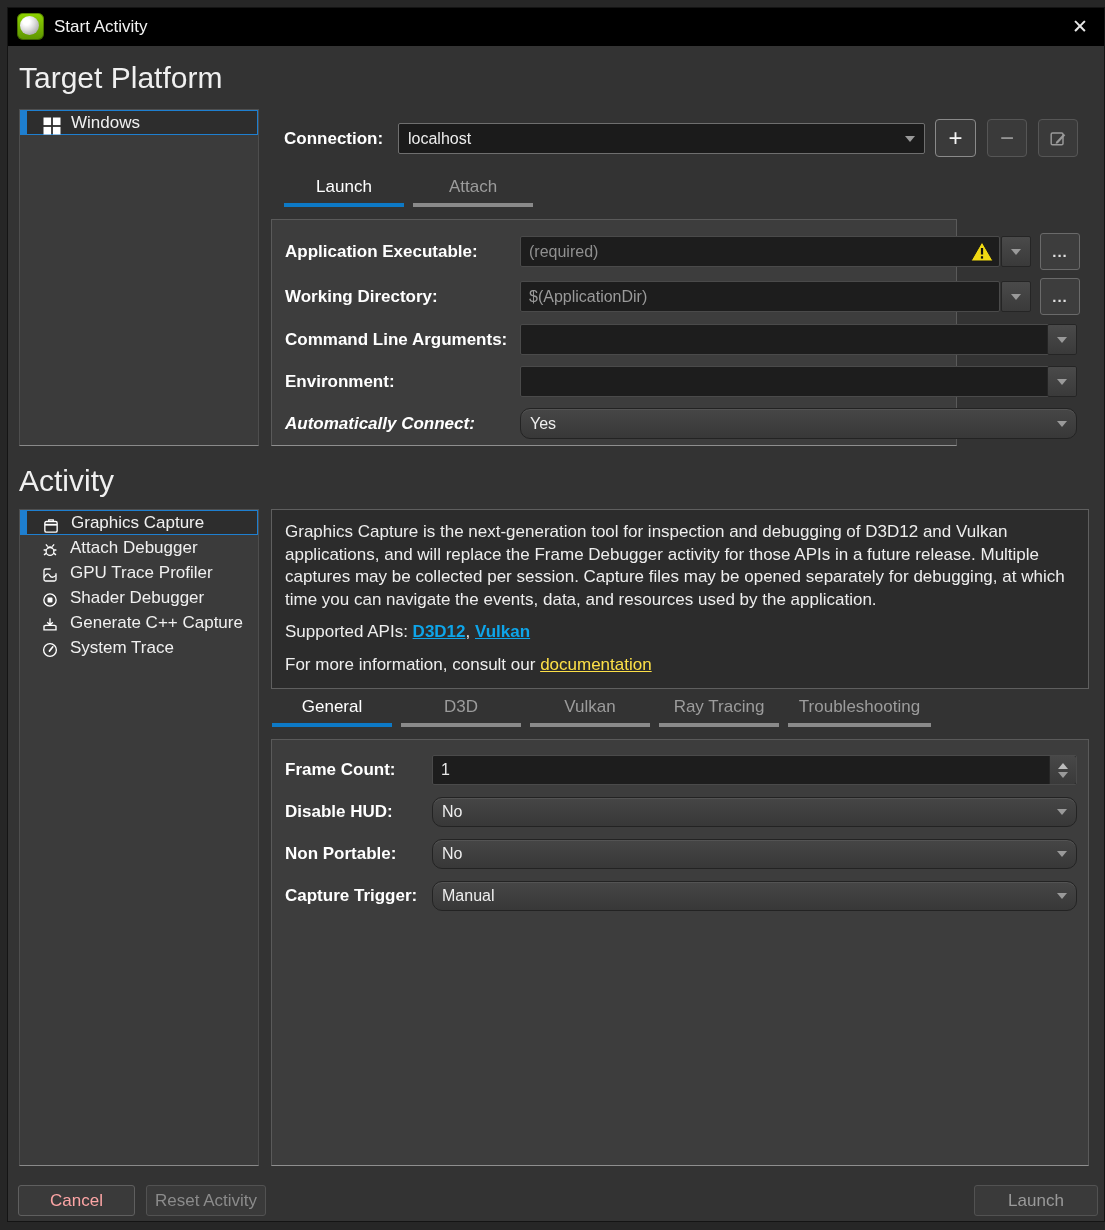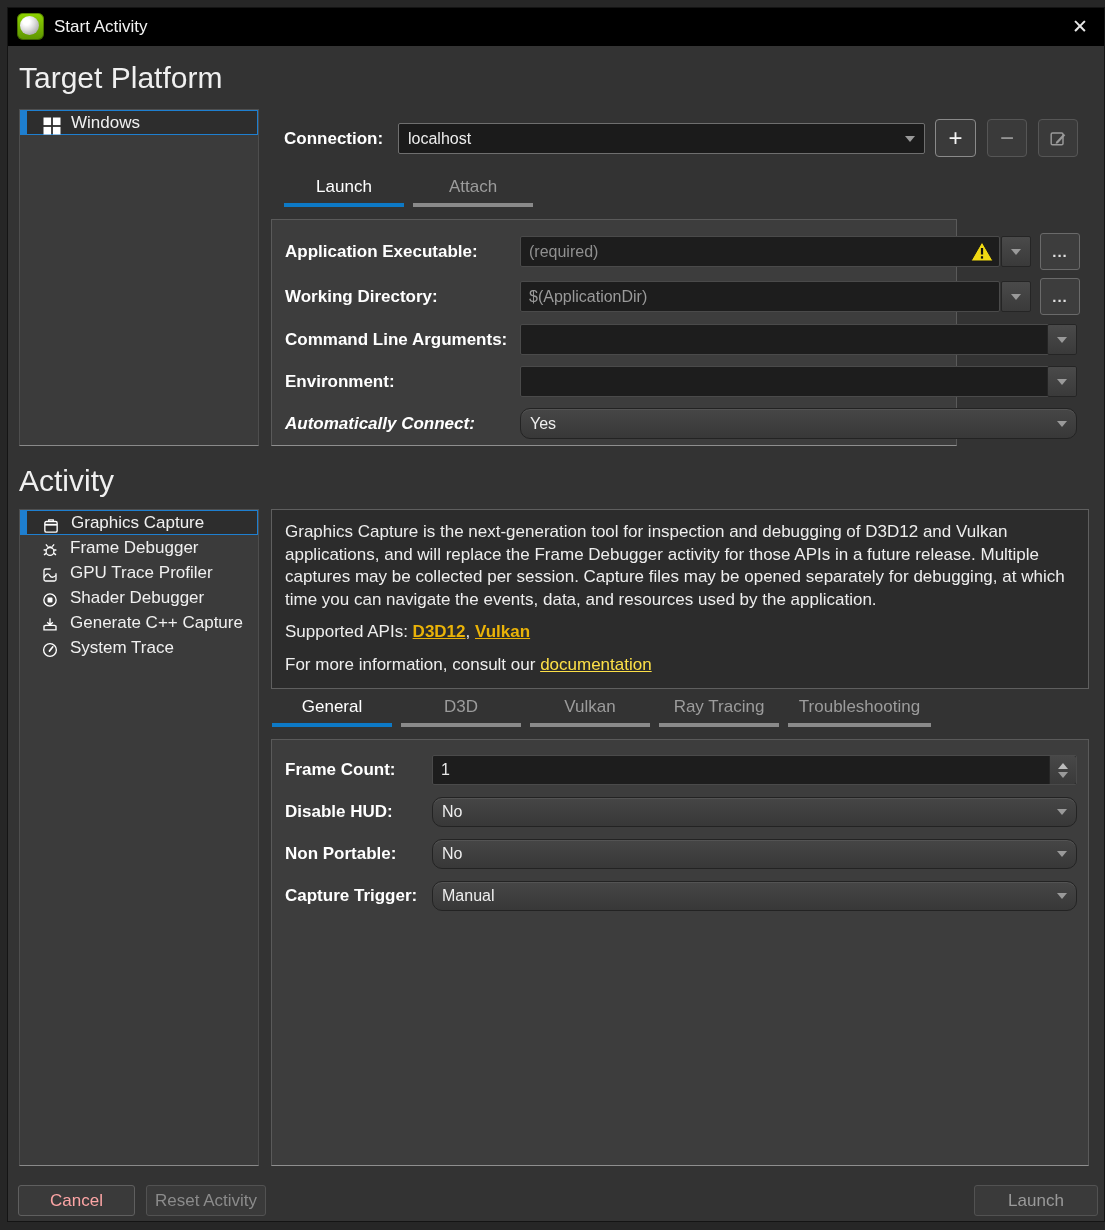--- a/index.html
+++ b/index.html
@@ -89,21 +89,21 @@
     background:#3d3d3d;border:1px solid #5a5a5a;border-bottom-color:#8f8f8f;
     box-sizing:border-box;
   }
   .grow{position:absolute;display:flex;align-items:center;}
   
   .desc{
     background:#2c2c2c;border:1px solid #5f5f5f;box-sizing:border-box;
     color:#eeeeee;font-size:17px;line-height:22.5px;padding:11px 13px;
   }
   .desc p{margin:0 0 10px 0;}
-  .api-link{color:#eab308;font-weight:bold;text-decoration:underline;cursor:pointer;}
+  .api-link{color:#0ea5e9;font-weight:bold;text-decoration:underline;cursor:pointer;}
   .doc-link{color:#fde047;text-decoration:underline;cursor:pointer;}
   
   .btn{
     background:#3a3a3a;border:1px solid #5f5f5f;border-radius:3px;box-sizing:border-box;
     font-size:17px;display:flex;align-items:center;justify-content:center;color:#fca5a5;
   }
   .btn.disabled{color:#8b8b8b;border-color:#525252;}
   
   .spin{position:absolute;right:1px;top:1px;bottom:1px;width:26px;
     background:linear-gradient(#484848,#3a3a3a);border-left:1px solid #262626;border-radius:0 2px 2px 0;
@@ -243,21 +243,21 @@
 
     <div class="list-item">
       <span class="ic">
         <svg width="18" height="18" viewBox="0 0 24 24" fill="none" stroke="#fff" stroke-width="1.7">
           <circle cx="12" cy="14" r="5.2"></circle>
           <path d="M8.8 9.5 a4 4 0 0 1 6.4 0"></path>
           <path d="M9 7.5 L6.5 4.5 M15 7.5 L17.5 4.5"></path>
           <path d="M6.8 12 H3.5 M6.8 16.5 L4 18.5 M17.2 12 H20.5 M17.2 16.5 L20 18.5"></path>
         </svg>
       </span>
-      <span class="lbl">Frame Debugger</span>
+      <span class="lbl">Attach Debugger</span>
     </div>
 
     <div class="list-item">
       <span class="ic">
         <svg width="18" height="18" viewBox="0 0 24 24" fill="none" stroke="#fff" stroke-width="1.7">
           <path d="M20 9.5 V18 a2 2 0 0 1 -2 2 H6 a2 2 0 0 1 -2 -2 V6 a2 2 0 0 1 2 -2 H13"></path>
           <path d="M4 15.5 Q8.5 7.5 11.5 12.5 T20 12.5"></path>
         </svg>
       </span>
       <span class="lbl">GPU Trace Profiler</span>

